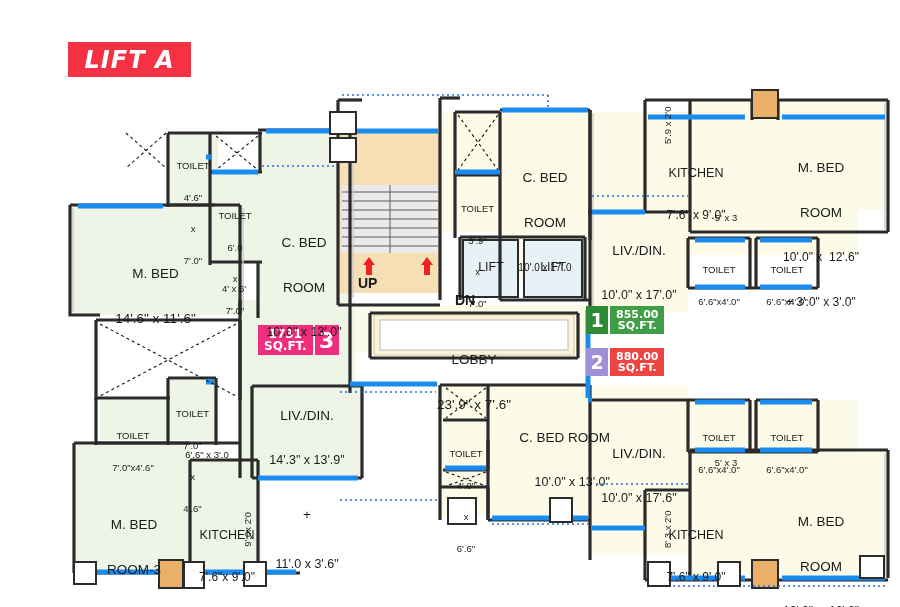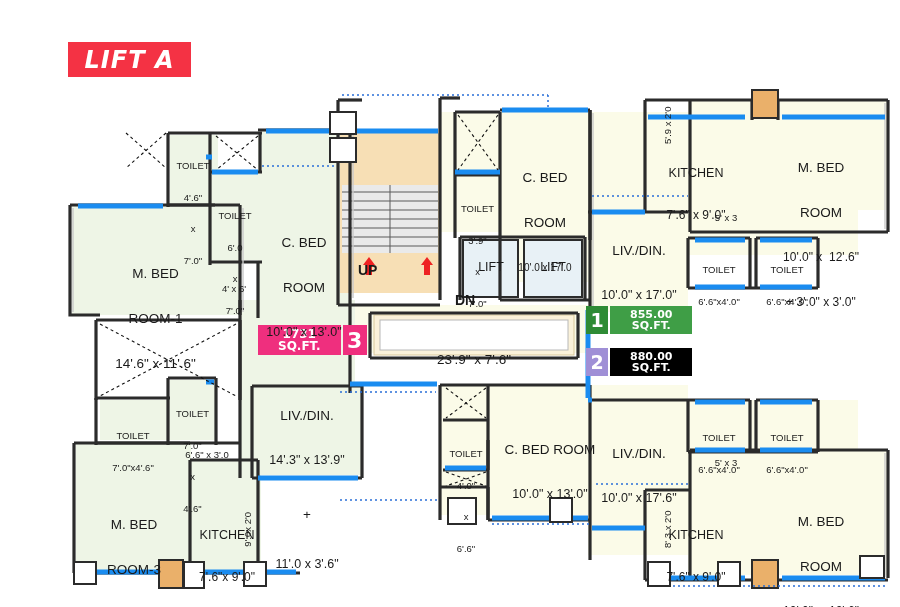--- a/index.html
+++ b/index.html
@@ -21,29 +21,29 @@
   
   .area-badge{position:absolute;display:flex;align-items:stretch;height:28px;}
   .area-badge .num{
     width:22px;display:flex;align-items:center;justify-content:center;
     color:#ffffff;font-weight:bold;font-size:19px;
     font-family:"DejaVu Sans",sans-serif;
   }
   .area-badge .txt{
     display:flex;flex-direction:column;align-items:center;justify-content:center;
     color:#ffffff;font-weight:bold;font-size:11px;line-height:11.5px;
-    padding:0 20px;margin-left:2px;
+    padding:0 6px;margin-left:2px;
     font-family:"DejaVu Sans",sans-serif;
   }
   #badge-1{left:586px;top:306px;}
   #badge-1 .num{background:#2e8b35;}
   #badge-1 .txt{background:#3f9e46;}
   #badge-2{left:586px;top:348px;}
   #badge-2 .num{background:#9f8fd6;}
-  #badge-2 .txt{background:#000000;}
+  #badge-2 .txt{background:#ef4444;}
   #badge-3{left:258px;top:325px;height:30px;flex-direction:row-reverse;}
   #badge-3 .num{background:#ef2f7e;width:24px;font-size:22px;}
   #badge-3 .txt{background:#ef2f7e;margin-left:0;margin-right:2px;font-size:12px;line-height:12.5px;}
 
   
   .rlabel{position:absolute;text-align:center;color:#1a1a1a;
           font-size:13.5px;line-height:15px;white-space:pre;
           font-family:"Liberation Sans",sans-serif;}
   .rlabel.xs{font-size:9.5px;line-height:10.5px;}
   .rlabel.md{font-size:12.5px;line-height:14px;}
@@ -373,21 +373,20 @@
 
 <div class="rlabel xs" style="left:210px;top:190px;width:50px;">
   <div>TOILET</div>
   <div>6'.0</div>
   <div>x</div>
   <div>7'.0"</div>
 </div>
 
 <div class="rlabel" style="left:73px;top:236px;width:165px;">
   <div>M. BED</div>
-  <div>ROOM-1</div>
   <div>14'.6" x 11'.6"</div>
 </div>
 
 <div class="rlabel" style="left:260px;top:205px;width:88px;">
   <div>C. BED</div>
   <div>ROOM</div>
   <div style="font-size:12.5px;">10'.0" x 13'.0"</div>
 </div>
 
 <div class="rlabel xs" style="left:210px;top:284px;width:48px;">4' x 6'</div>
@@ -435,35 +434,36 @@
 
 <div class="rlabel" style="left:502px;top:140px;width:86px;">
   <div>C. BED</div>
   <div>ROOM</div>
   <div style="font-size:10px;">10'.0 x 17'.0</div>
 </div>
 
 <div class="rlabel md" style="left:466px;top:260px;width:50px;">LIFT</div>
 <div class="rlabel md" style="left:527px;top:260px;width:52px;">LIFT</div>
 
-<div class="updn" style="left:358px;top:262px;">UP</div>
+<div class="updn" style="left:358px;top:275px;">UP</div>
 <div class="updn" style="left:415px;top:292px;margin-left:40px;">DN</div>
 
 <div class="rlabel" style="left:382px;top:322px;width:184px;">
+  <div>LOBBY</div>
   <div>23'.9" x 7'.6"</div>
 </div>
 
 <div class="rlabel xs" style="left:443px;top:428px;width:46px;">
   <div>TOILET</div>
   <div>4'.0"</div>
   <div>x</div>
   <div>6'.6"</div>
 </div>
 
-<div class="rlabel" style="left:490px;top:412px;width:120px;">
+<div class="rlabel" style="left:490px;top:400px;width:120px;text-align:right;">
   <div>C. BED ROOM</div>
   <div style="font-size:12.5px;">10'.0" x 13'.0"</div>
 </div>
 
 <div class="rlabel" style="left:590px;top:213px;width:98px;">
   <div>LIV./DIN.</div>
   <div style="font-size:12.5px;">10'.0" x 17'.0"</div>
 </div>
 
 <div class="rlabel md" style="left:660px;top:138px;width:72px;">

